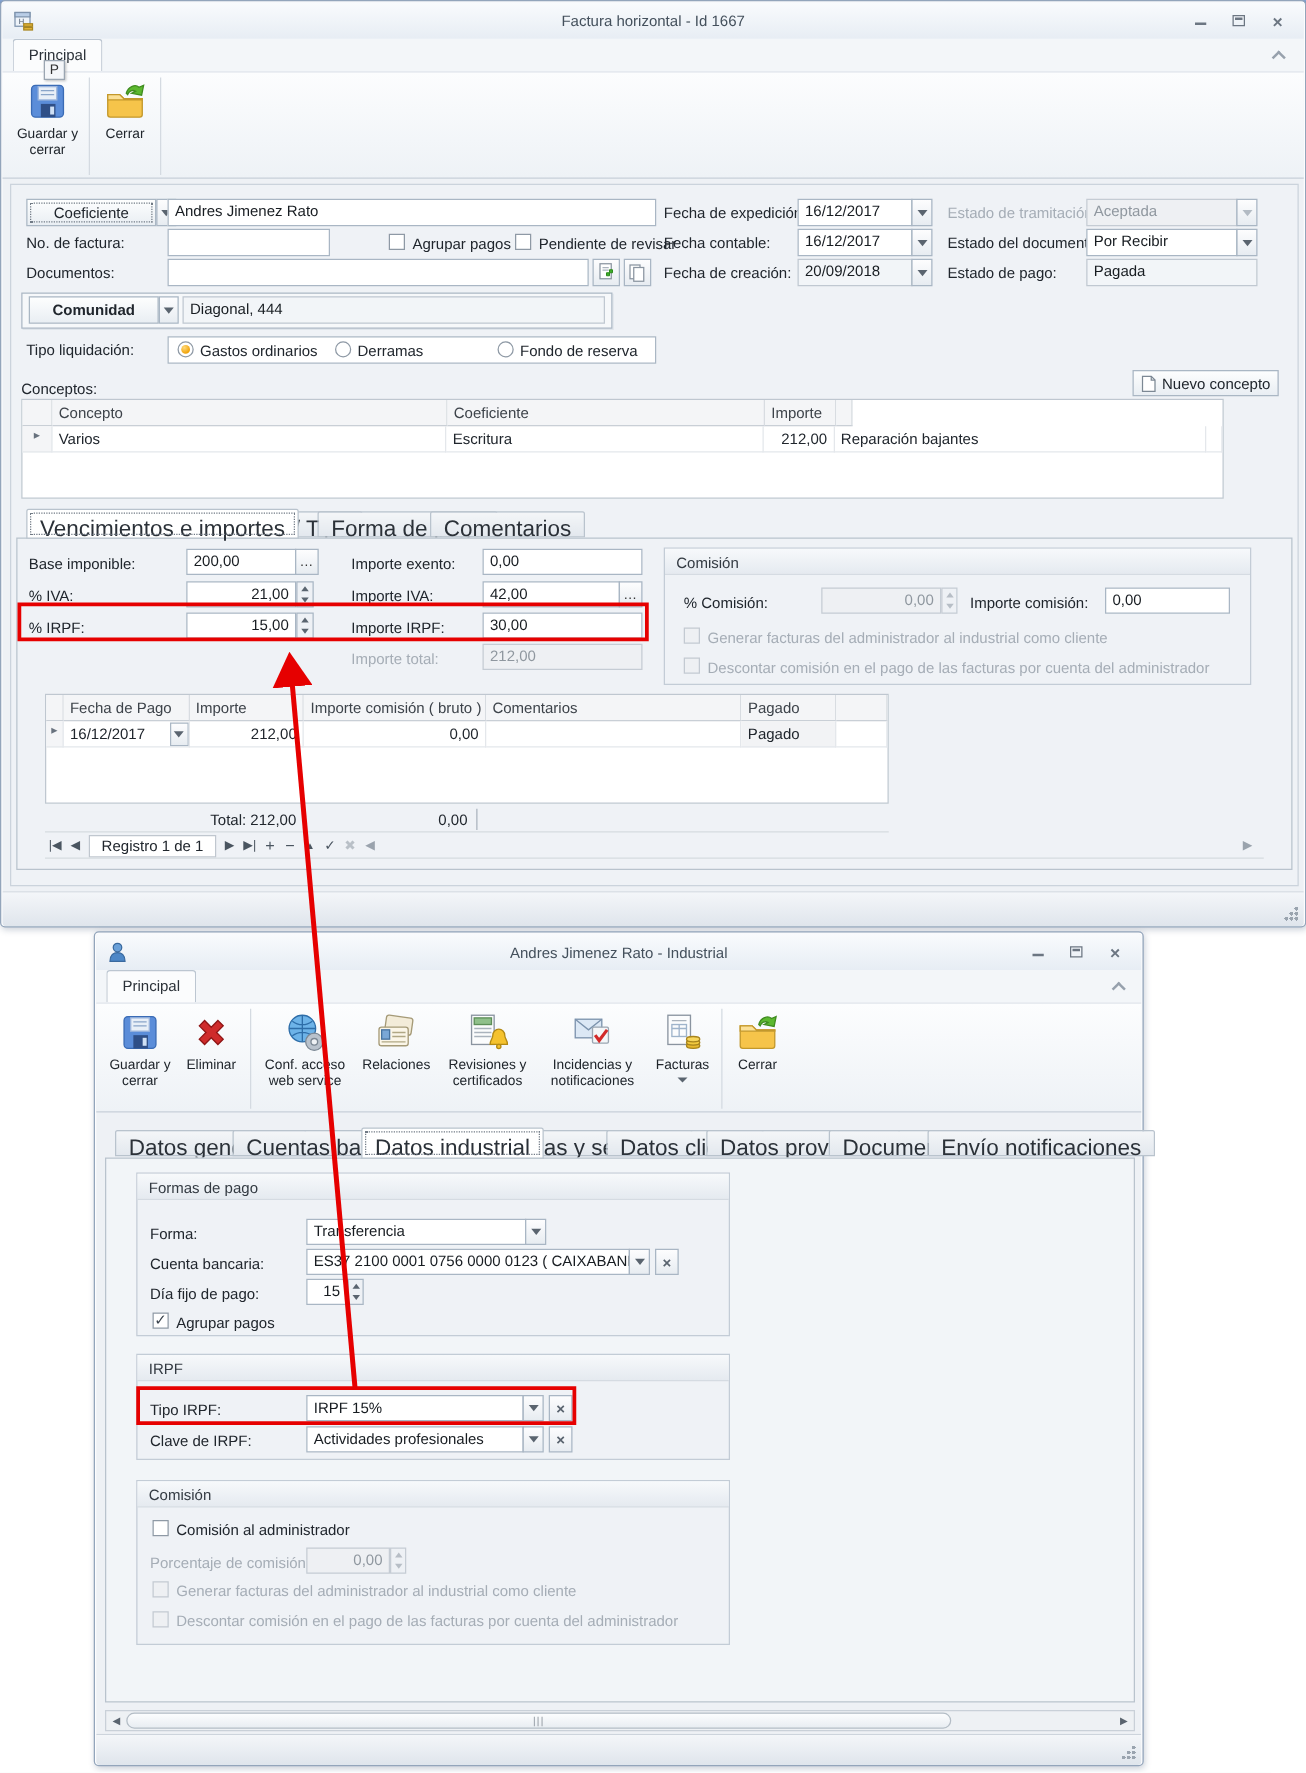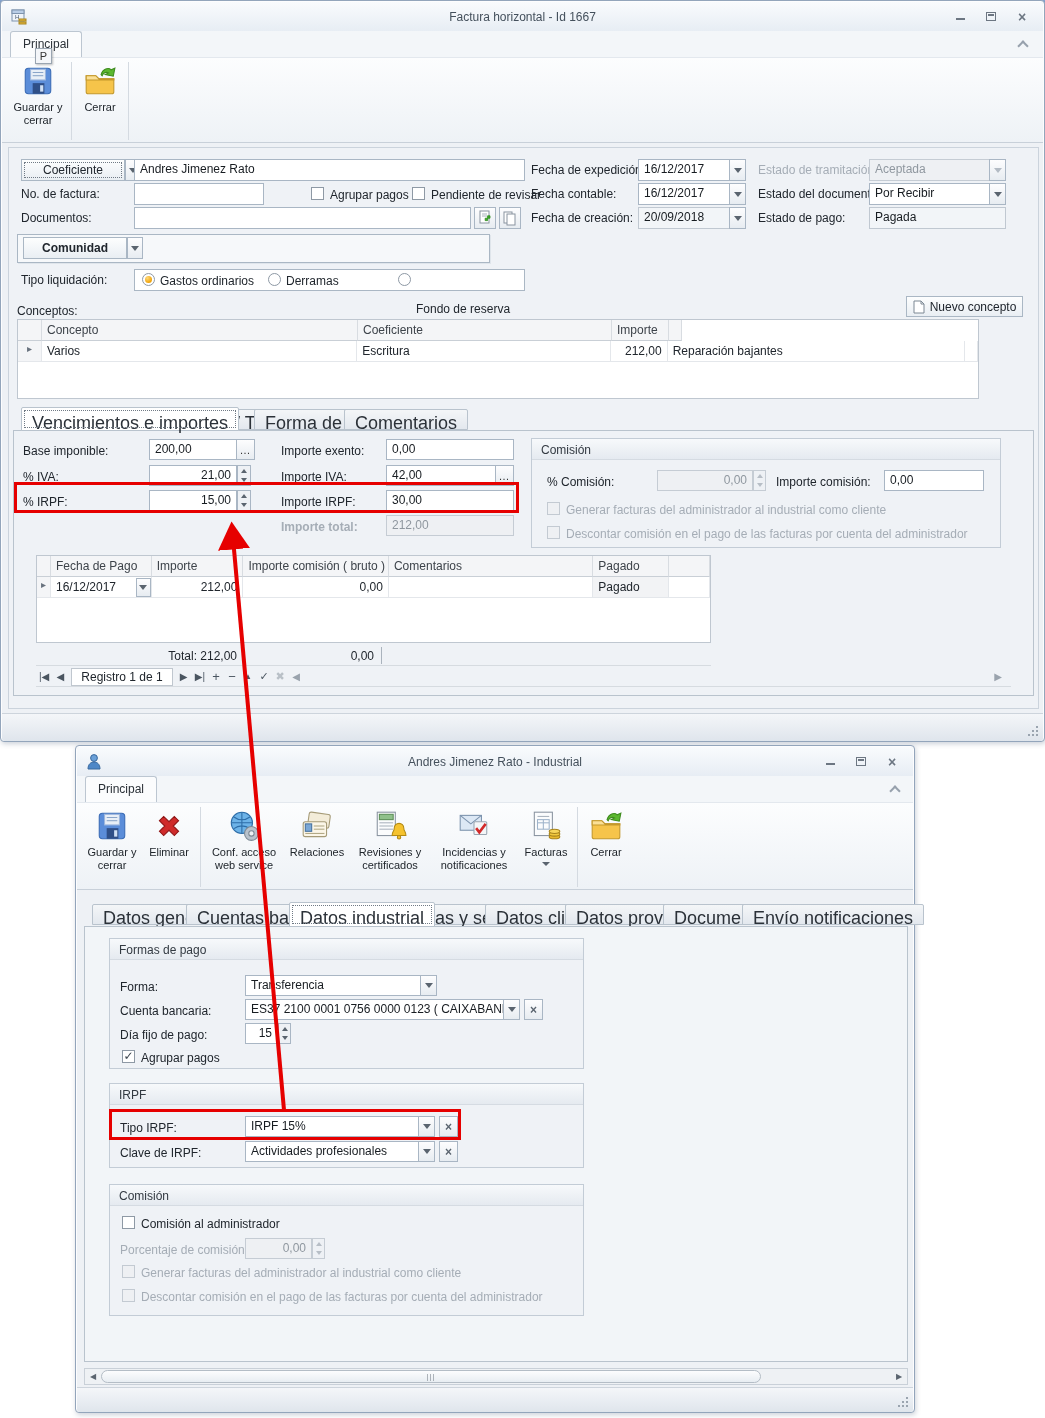--- a/index.html
+++ b/index.html
@@ -231,29 +231,30 @@
         <span class="tri"></span>
       </div>
     <div class="lbl" style="left:757px;top:210px;text-align:center;">Estado de pago:</div>
     <div class="tb flat" style="left:868px;top:206px;width:137px;height:22px;">Pagada</div>
 
     <div style="position:absolute;left:16px;top:233px;width:473px;height:29px;background:#f6f8fa;border:1px solid #aab7c4;box-shadow:1px 1px 0 #dfe5eb;"></div>
     <div class="pbtn" style="left:22px;top:236px;width:104px;height:22px;font-weight:bold;">Comunidad</div>
     <div class="cbtn" style="left:126px;top:236px;width:16px;height:22px;">
         <span class="tri"></span>
       </div>
+    <div class="tb flat" style="left:145px;top:236px;width:338px;height:22px;">Diagonal, 444</div>
 
     <div class="lbl" style="left:20px;top:272px;">Tipo liquidación:</div>
     <div style="position:absolute;left:133px;top:268px;width:391px;height:22px;background:#fff;border:1px solid #aab7c4;"></div>
     <div class="radio sel" style="left:141px;top:272px;"></div>
     <div class="lbl" style="left:159px;top:273px;">Gastos ordinarios</div>
     <div class="radio" style="left:267px;top:272px;"></div>
     <div class="lbl" style="left:285px;top:273px;">Derramas</div>
     <div class="radio" style="left:397px;top:272px;"></div>
-    <div class="lbl" style="left:415px;top:273px;margin-top:28px;">Fondo de reserva</div>
+    <div class="lbl" style="left:415px;top:273px;">Fondo de reserva</div>
 
     <div class="pbtn" style="left:905px;top:295px;width:117px;height:21px;">
       <svg width="12" height="14" viewBox="0 0 12 14">
         <path d="M1 1 h7 l3 3 v9 H1 z" fill="#fff" stroke="#7c8894"></path>
         <path d="M8 1 v3 h3" fill="none" stroke="#7c8894"></path>
       </svg>
       <span>Nuevo concepto</span>
     </div>
     <div class="lbl" style="left:16px;top:303px;">Conceptos:</div>
 
@@ -307,21 +308,21 @@
         <span>
           <i class="tri-u"></i>
         </span>
         <span>
           <i class="tri-d"></i>
         </span>
       </div>
     <div class="lbl" style="left:280px;top:494px;">Importe IRPF:</div>
     <div class="tb" style="left:385px;top:489px;width:128px;height:21px;">30,00</div>
 
-    <div class="lbl dis" style="left:280px;top:519px;font-weight:bold;">Importe total:</div>
+    <div class="lbl dis" style="left:280px;top:519px;">Importe total:</div>
     <div class="tb dis" style="left:385px;top:514px;width:128px;height:21px;">212,00</div>
 
     <div class="group" style="left:530px;top:437px;width:470px;height:110px;">
       <div class="ghead">Comisión</div>
       <div class="lbl" style="left:15px;top:36px;">% Comisión:</div>
       <div class="tb dis right" style="left:125px;top:31px;width:96px;height:21px;">0,00</div>
       <div class="spin dis" style="left:221px;top:31px;width:13px;height:21px;">
           <span>
             <i class="tri-u"></i>
           </span>

